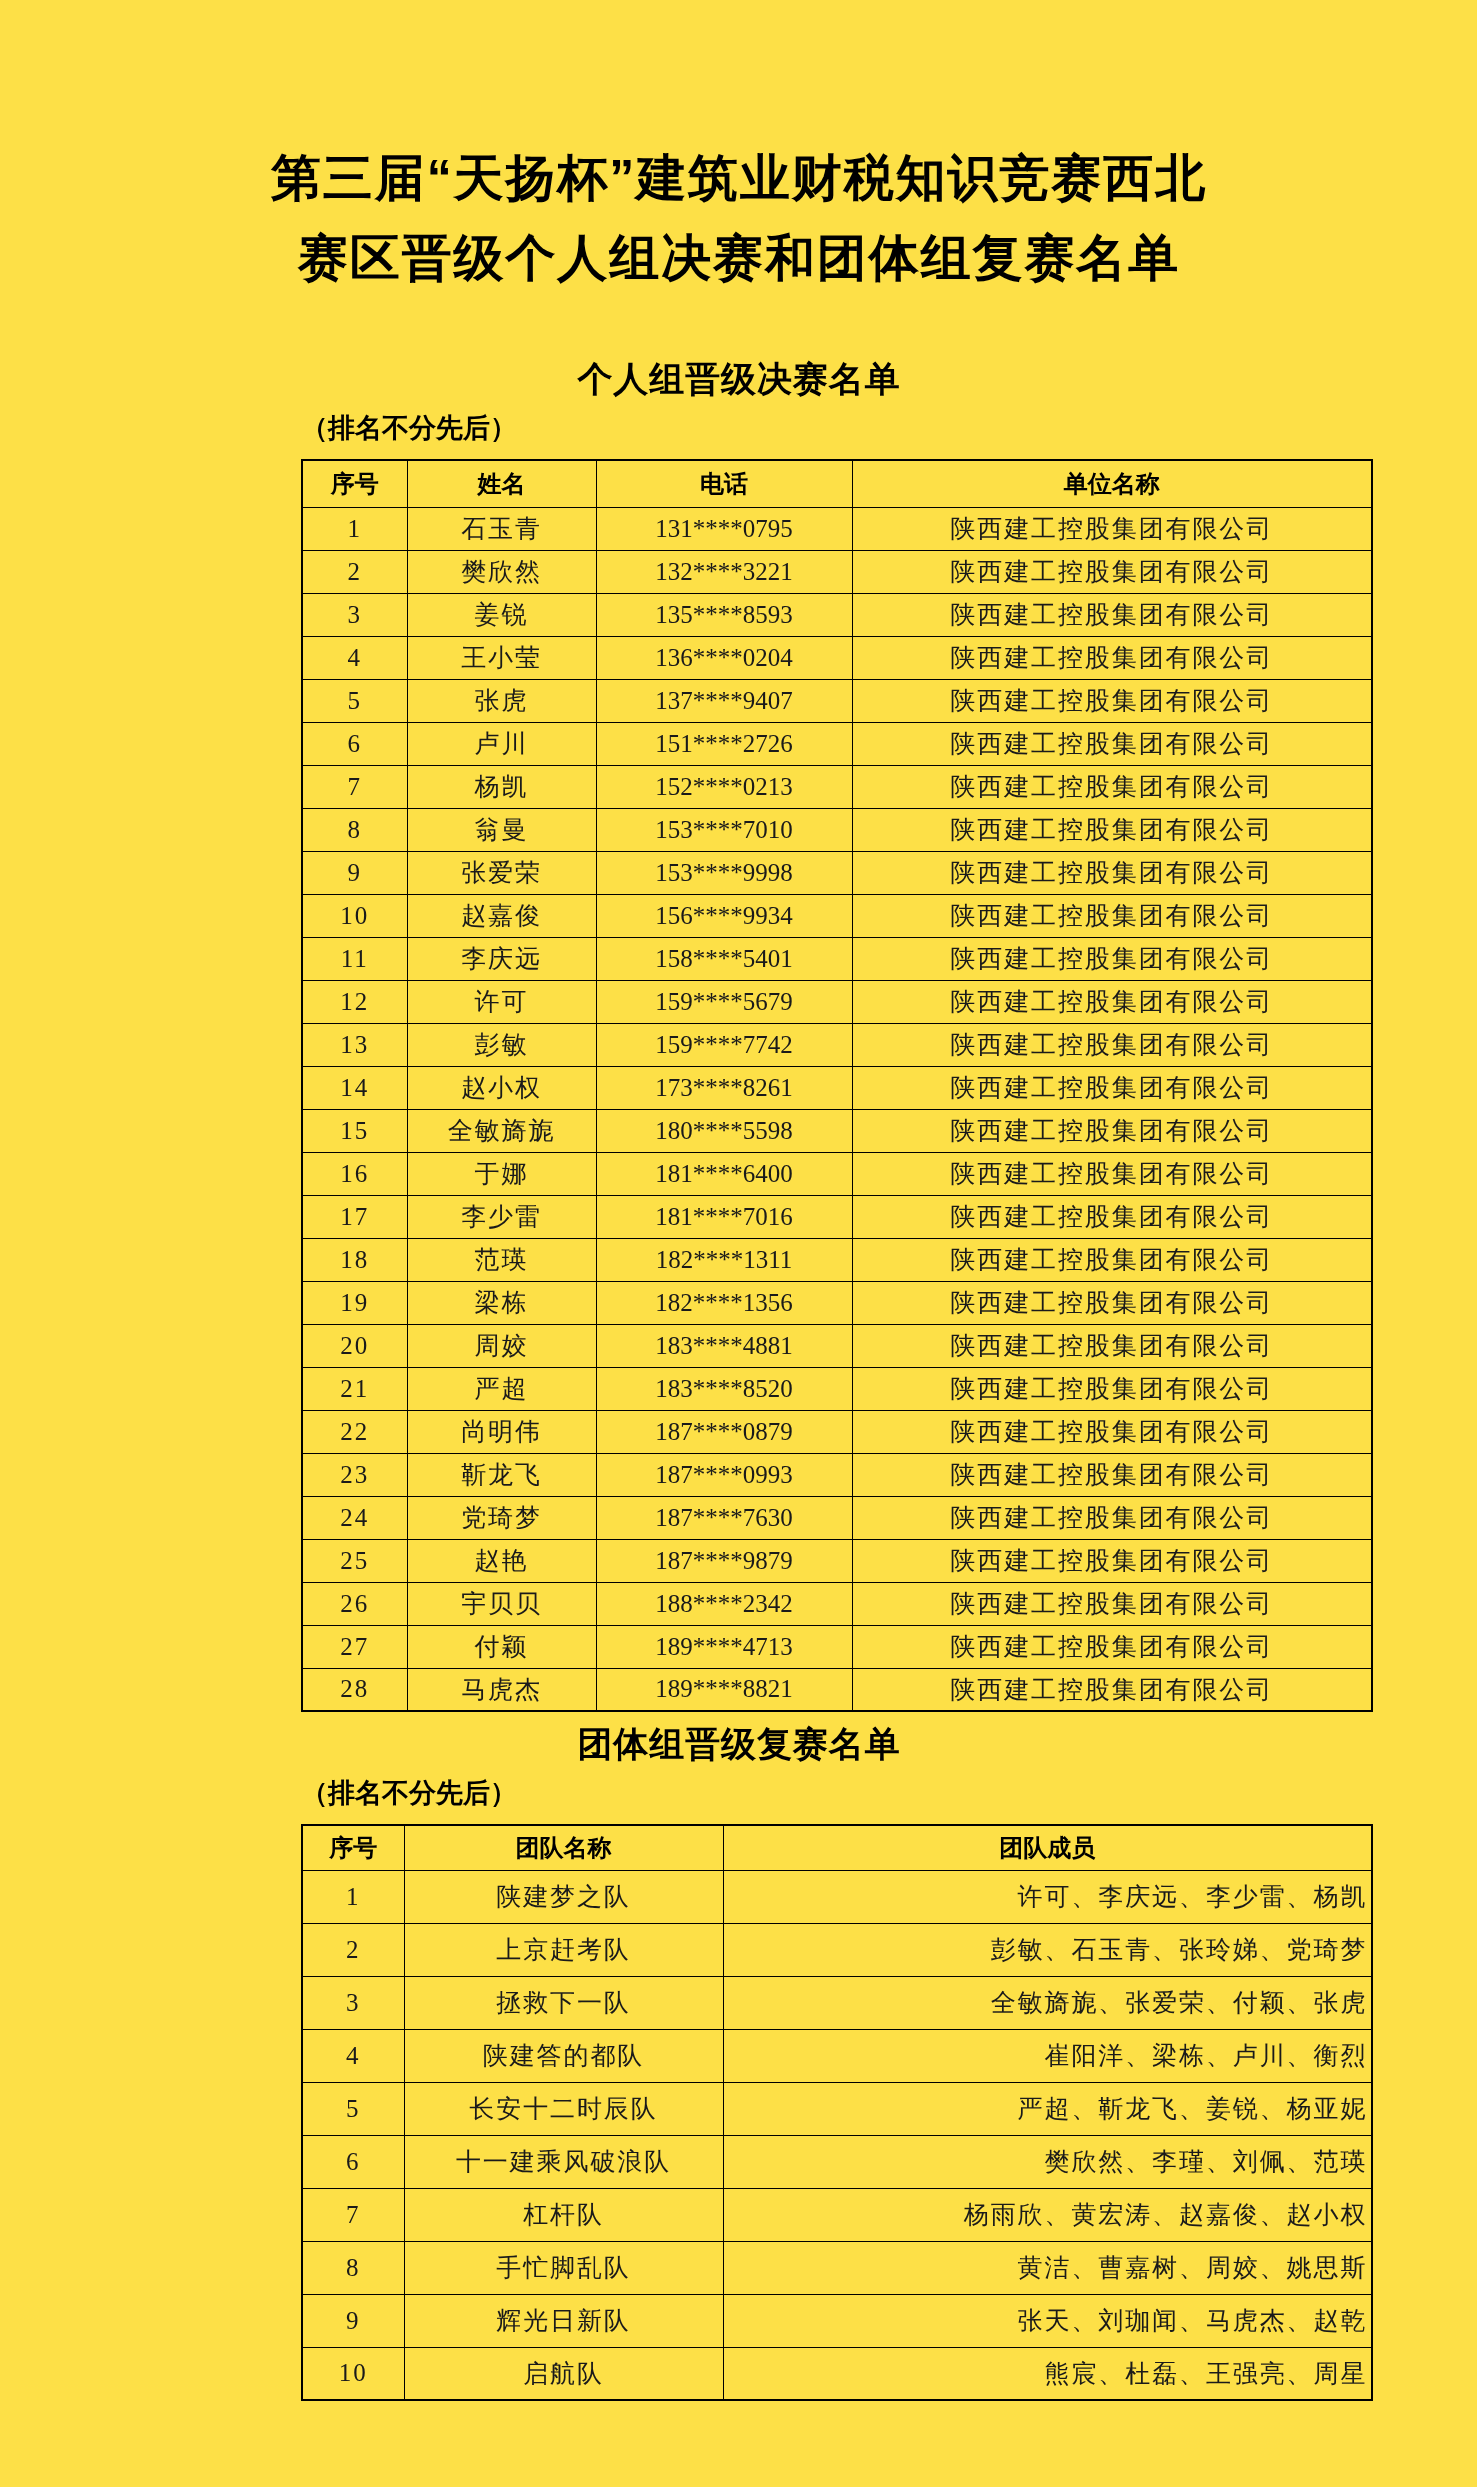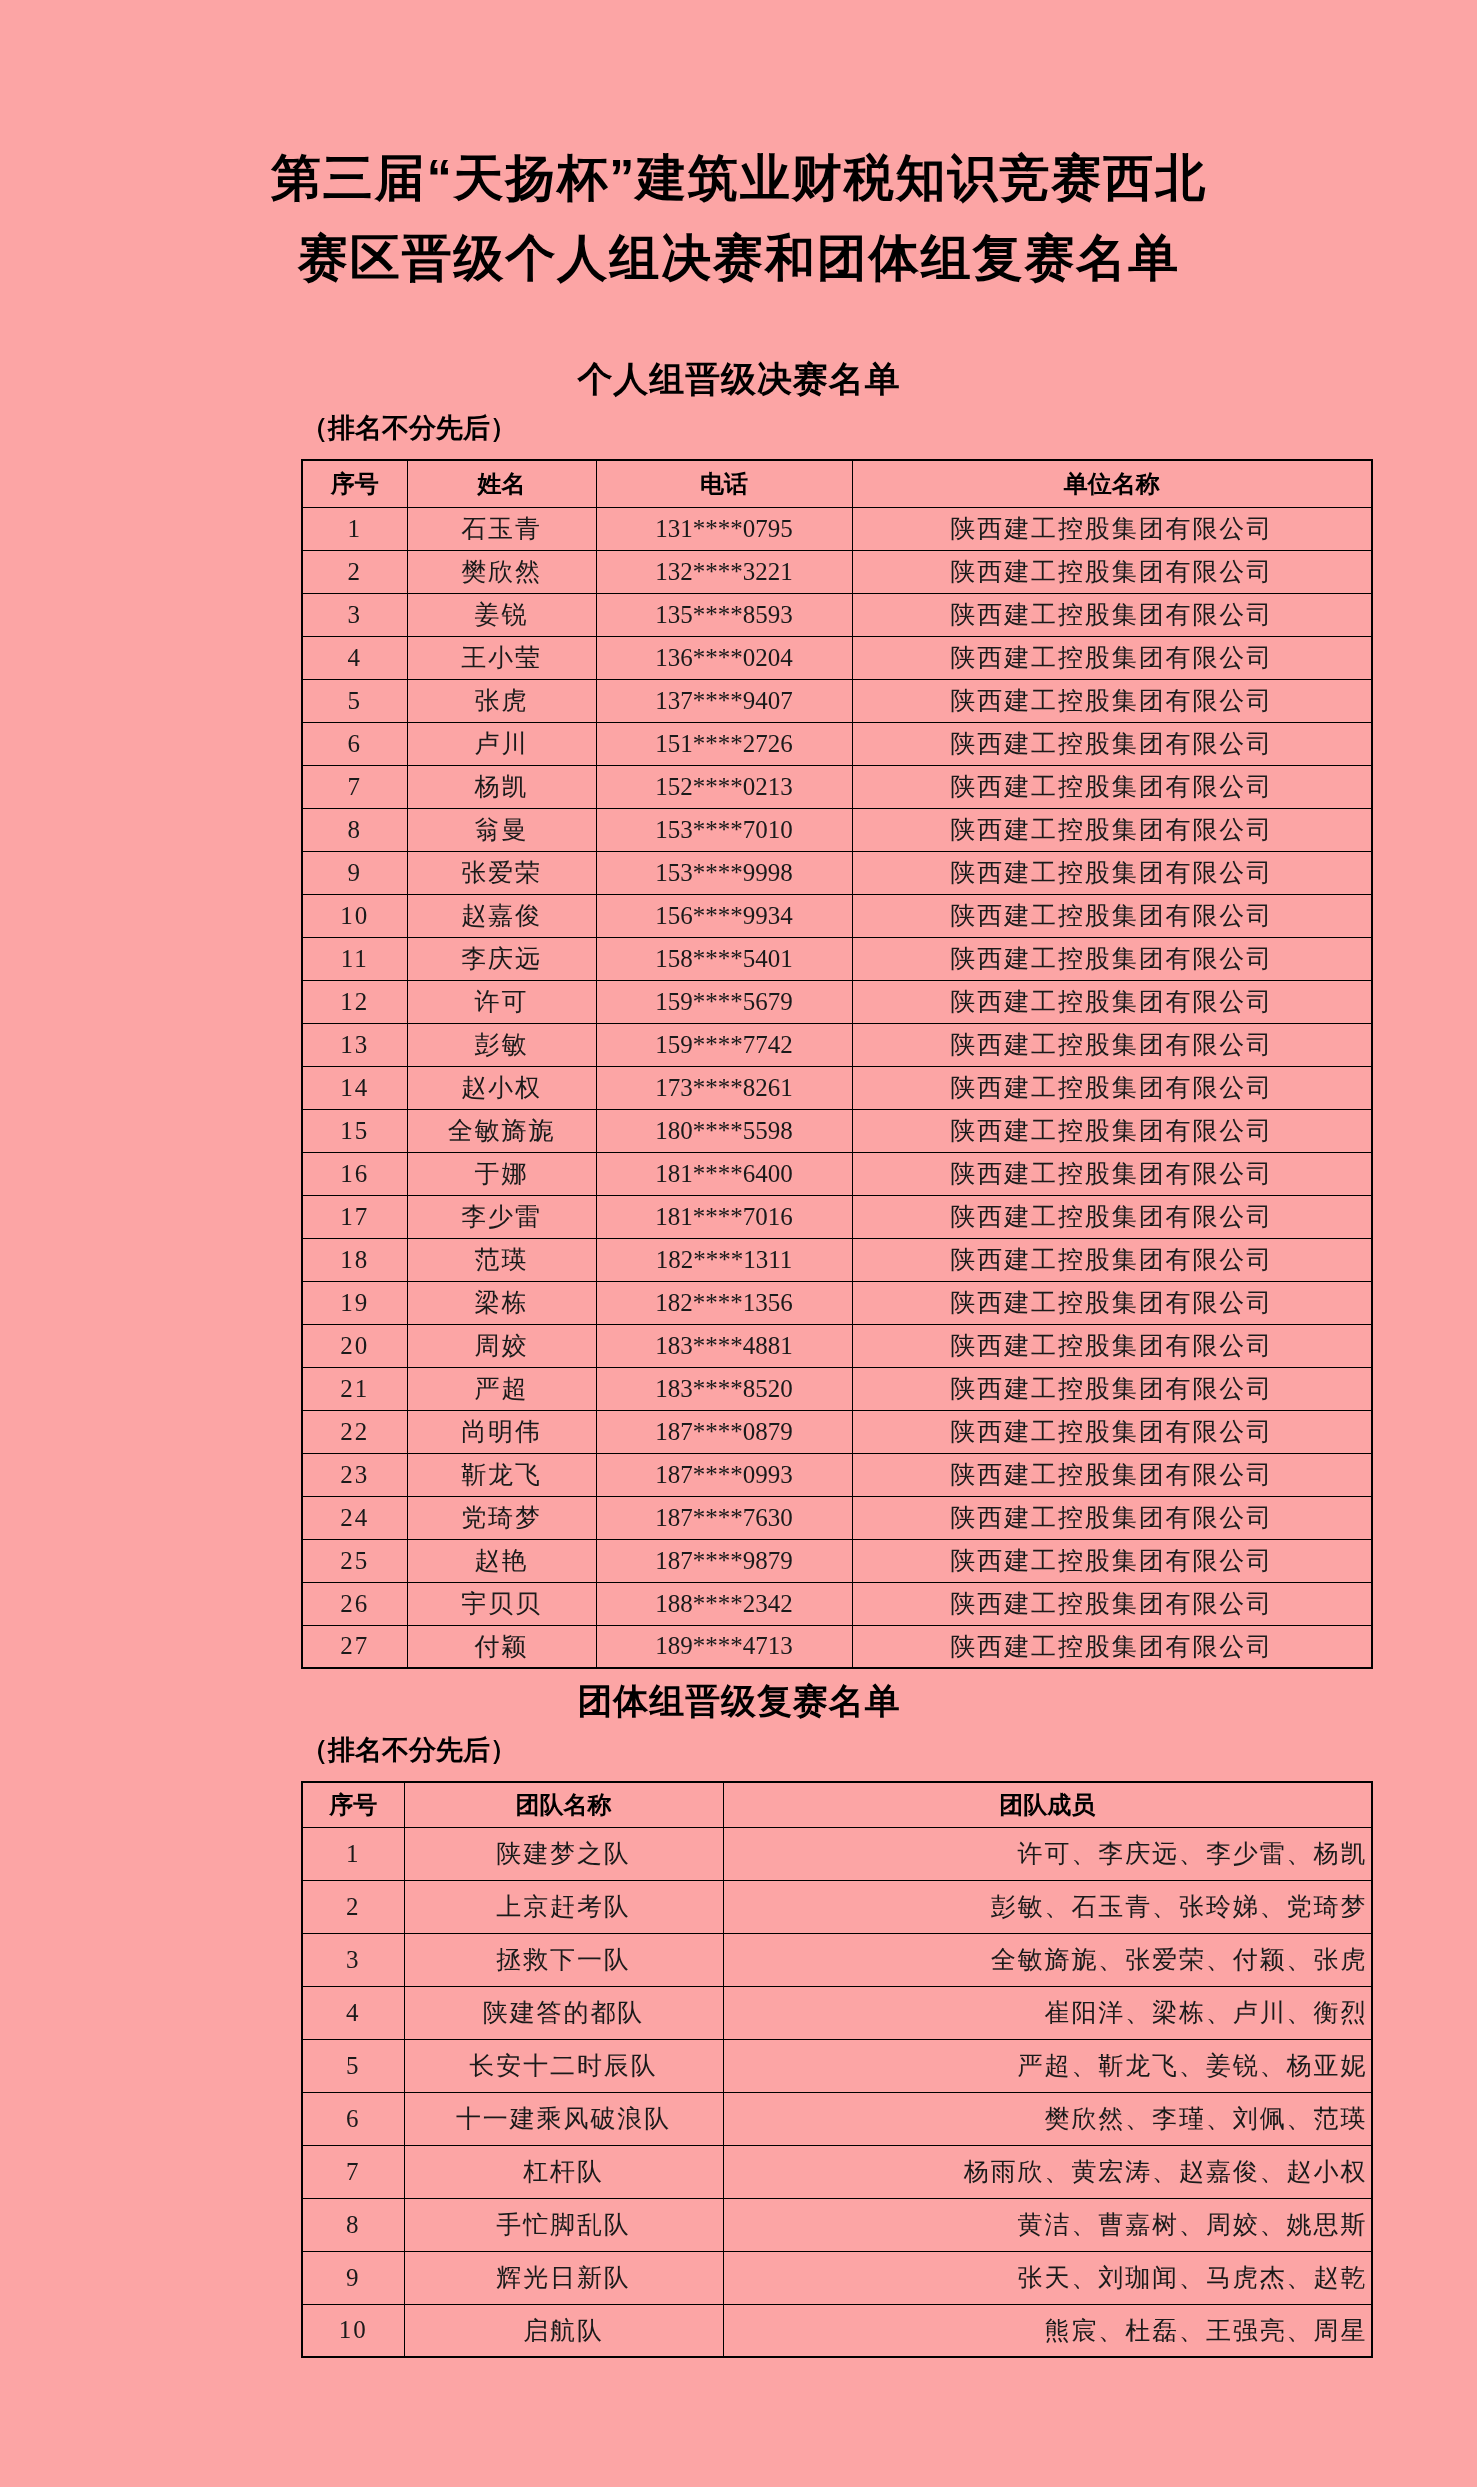--- a/index.html
+++ b/index.html
@@ -12,21 +12,21 @@
     min-height: 2487px;
     color: #000000;
     font-family: "Liberation Serif", "DejaVu Serif", serif;
   }
   .page {
     width: 1478px;
     min-height: 2487px;
     box-sizing: border-box;
     padding-top: 138px;
     padding-bottom: 65px;
-    background: #fca5a5;
+    background: #fde047;
   }
   .content {
     width: 876px;
     margin: 0 auto;
   }
   .doc-title {
     margin: 0;
     text-align: center;
     font-family: "Liberation Sans", "DejaVu Sans", sans-serif;
     font-weight: 900;
@@ -284,20 +284,26 @@
               <td>宇贝贝</td>
               <td>188****2342</td>
               <td>陕西建工控股集团有限公司</td>
             </tr>
             <tr>
               <td>27</td>
               <td>付颖</td>
               <td>189****4713</td>
               <td>陕西建工控股集团有限公司</td>
             </tr>
+            <tr>
+              <td>28</td>
+              <td>马虎杰</td>
+              <td>189****8821</td>
+              <td>陕西建工控股集团有限公司</td>
+            </tr>
           </tbody>
         </table>
     </section>
 
     <section>
       <h2 class="section-title second">团体组晋级复赛名单</h2>
       <h3 class="section-subtitle">（排名不分先后）</h3>
       <table class="roster team">
           <thead>
             <tr>

